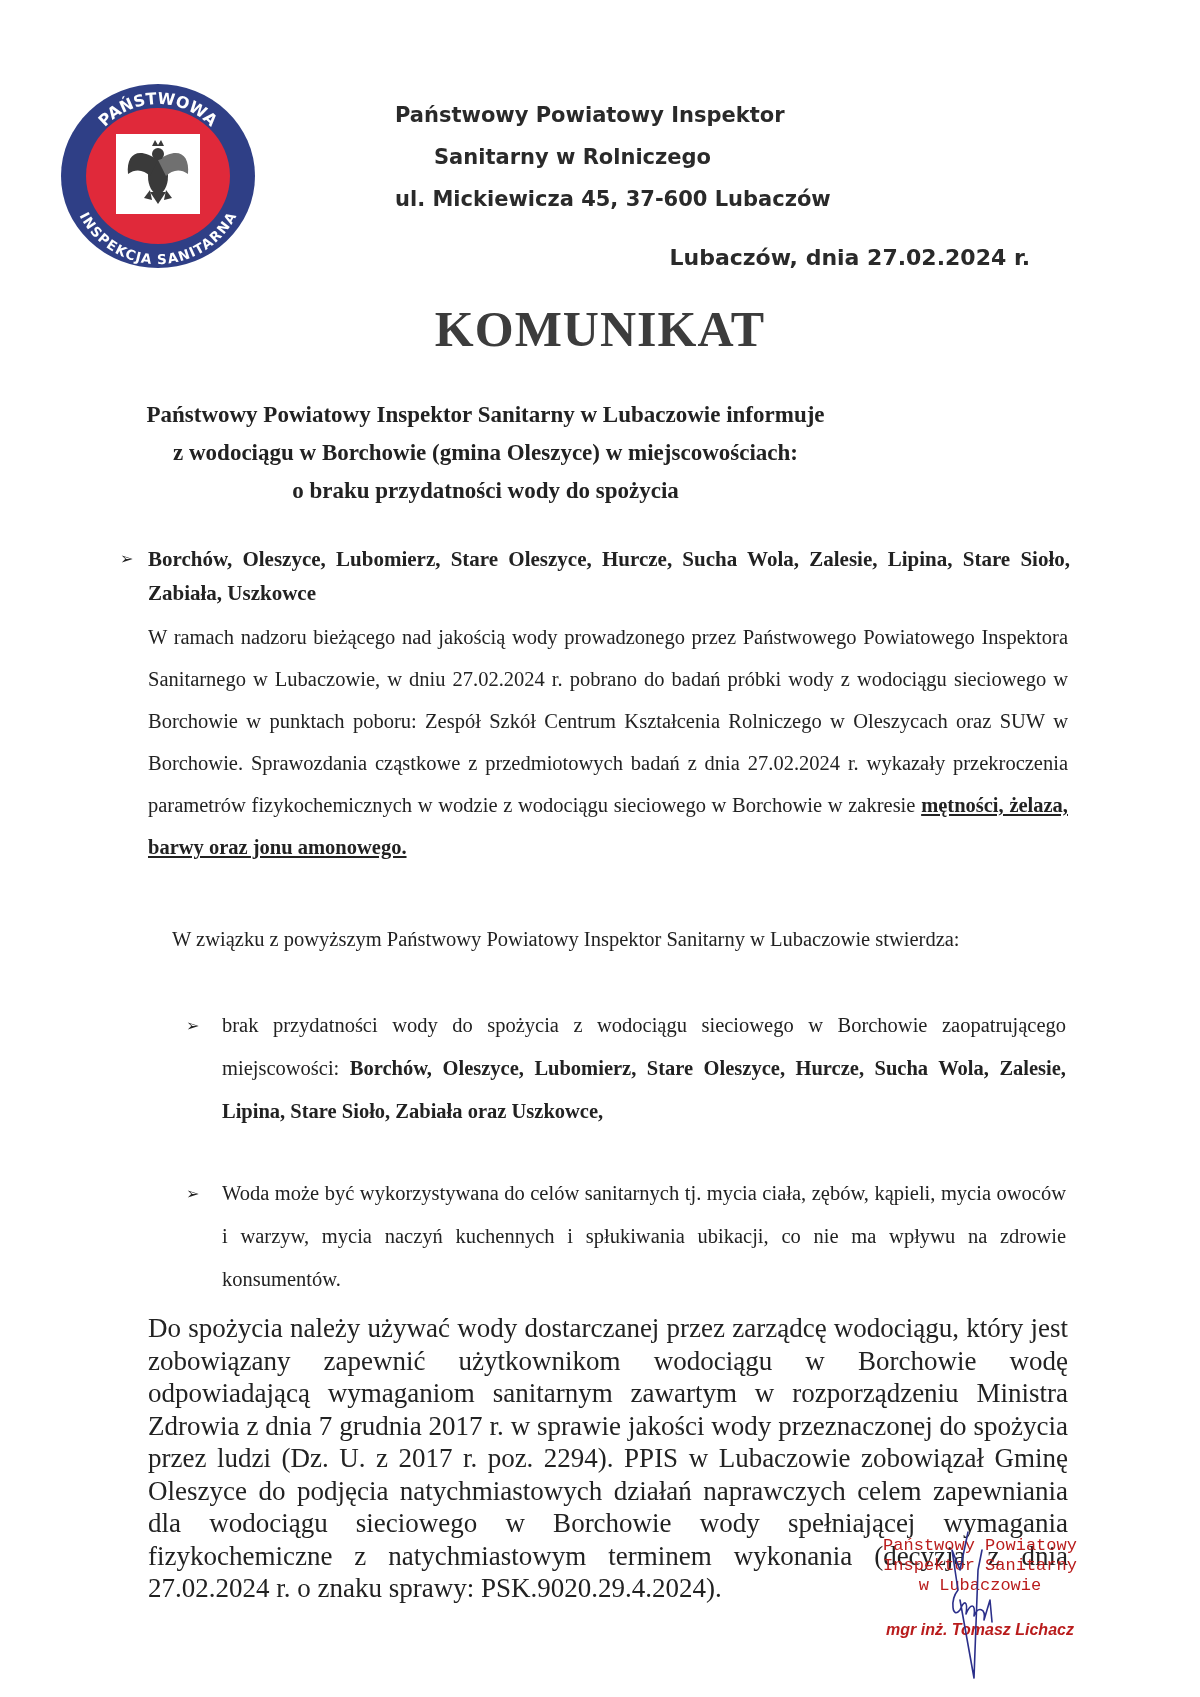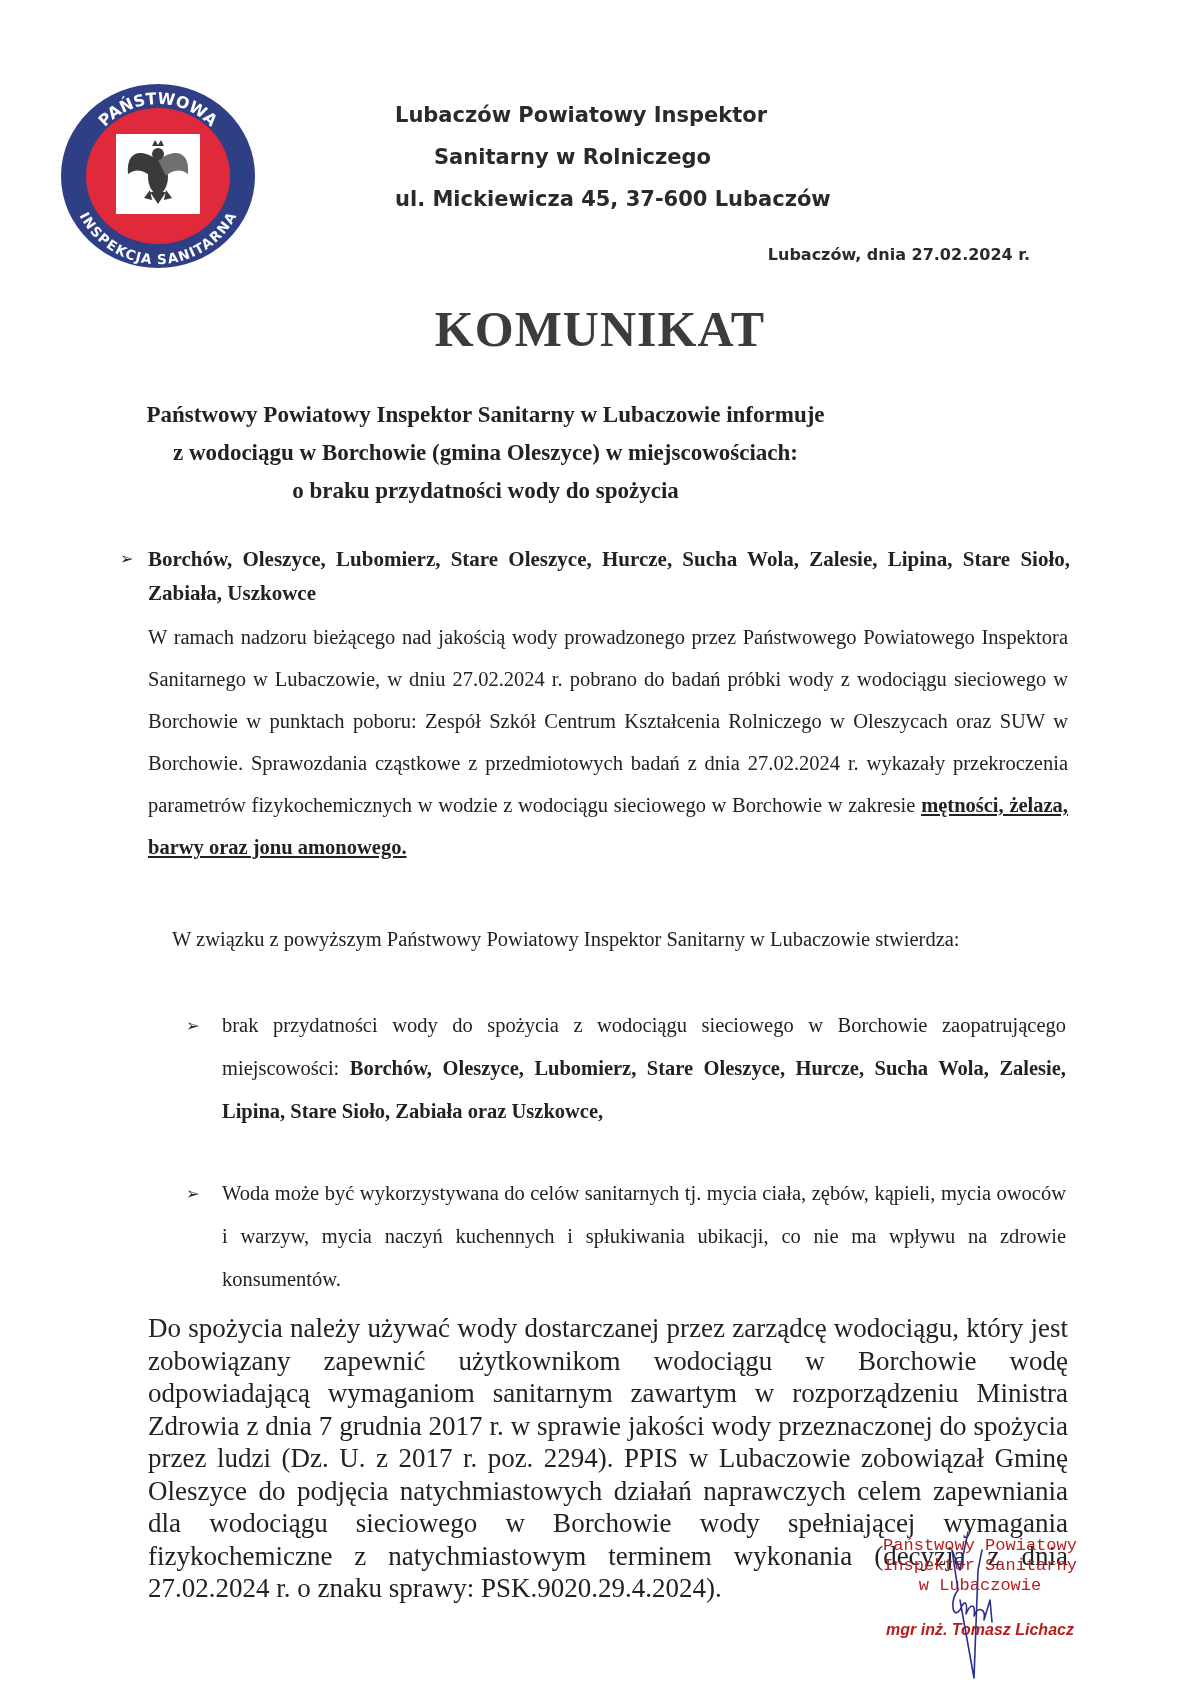--- a/index.html
+++ b/index.html
@@ -7,21 +7,21 @@
   .page { position: absolute; left: 0; top: 0; width: 1200px; height: 1697px; background: #fff; }
 
   
   .logo { position: absolute; left: 58px; top: 76px; width: 200px; height: 200px; }
 
   
   .hdr { position: absolute; left: 360px; top: 94px; width: 560px; font-family: "DejaVu Sans", sans-serif; font-weight: bold; color: #2a2a2a; font-size: 21px; line-height: 42px; }
   .hdr .l1 { padding-left: 35px; }
   .hdr .l2 { padding-left: 74px; }
   .hdr .l3 { padding-left: 35px; }
-  .date { position: absolute; right: 170px; top: 245px; font-family: "DejaVu Sans", sans-serif; font-weight: bold; font-size: 16px; color: #2a2a2a; }
+  .date { position: absolute; right: 170px; top: 245px; font-family: "DejaVu Sans", sans-serif; font-weight: bold; font-size: 22px; color: #2a2a2a; }
 
   .title { position: absolute; left: 0; width: 1200px; top: 300px; text-align: center; font-family: "Liberation Serif", serif; font-weight: bold; font-size: 50px; color: #3c3c3c; letter-spacing: 1px; }
 
   .subtitle { position: absolute; left: 0; width: 971px; top: 396px; text-align: center; font-family: "Liberation Serif", serif; font-weight: bold; font-size: 23px; line-height: 38px; color: #222; }
 
   .serif { font-family: "Liberation Serif", serif; color: #222; }
 
   .towns { position: absolute; left: 120px; top: 542px; width: 950px; font-size: 21px; line-height: 34px; font-weight: bold; }
   .towns .arrow { position: absolute; left: 0; top: 0; }
   .towns .txt { margin-left: 28px; text-align: justify; text-align-last: left; }
@@ -73,21 +73,21 @@
     </g>
     <text font-family="DejaVu Sans, sans-serif" font-weight="bold" font-size="16" fill="#ffffff">
       <textPath href="#topArc" startOffset="50%" text-anchor="middle">PAŃSTWOWA</textPath>
     </text>
     <text font-family="DejaVu Sans, sans-serif" font-weight="bold" font-size="13.5" fill="#ffffff" dy="10">
       <textPath href="#botArc" startOffset="50%" text-anchor="middle">INSPEKCJA SANITARNA</textPath>
     </text>
   </svg>
 
   <div class="hdr">
-    <div class="l1">Lubaczów Powiatowy Inspektor</div>
+    <div class="l1">Państwowy Powiatowy Inspektor</div>
     <div class="l2">Sanitarny w Rolniczego</div>
     <div class="l3">ul. Mickiewicza 45, 37-600 Lubaczów</div>
   </div>
   <div class="date">Lubaczów, dnia 27.02.2024 r.</div>
 
   <div class="title">KOMUNIKAT</div>
 
   <div class="subtitle">
     <div>Państwowy Powiatowy Inspektor Sanitarny w Lubaczowie informuje</div>
     <div>z wodociągu w Borchowie (gmina Oleszyce) w miejscowościach:</div>

